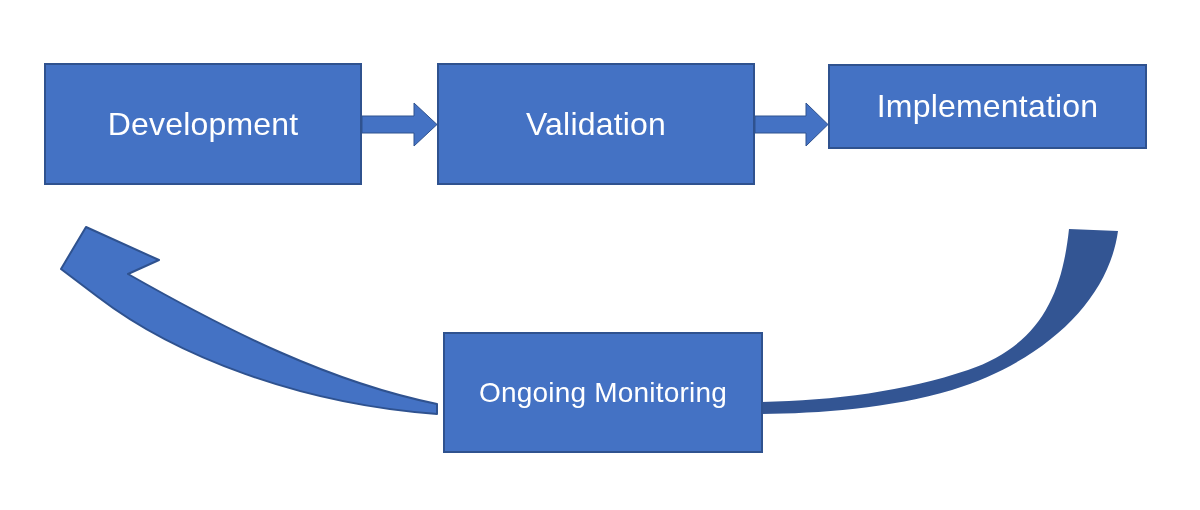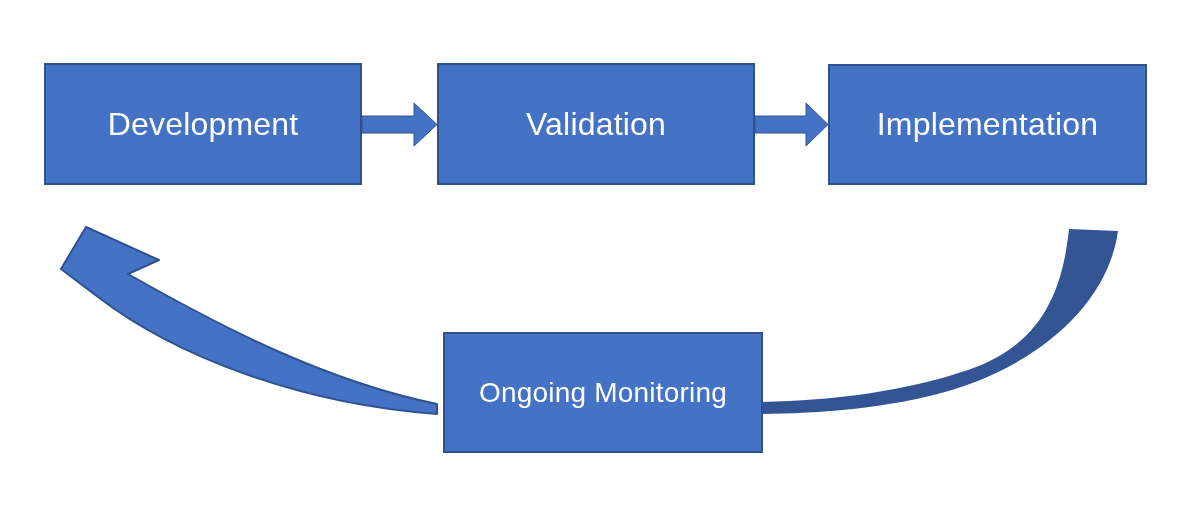--- a/index.html
+++ b/index.html
@@ -32,21 +32,21 @@
     background: var(--box-fill, #4472C4);
     border: 2px solid var(--box-border, #2F528F);
     color: var(--text-color, #ffffff);
     font-size: 32px;
     letter-spacing: 0.2px;
     z-index: 2;
     text-align: center;
   }
   .node-development    { left: 44px;  top: 63px;  width: 318px; height: 122px; }
   .node-validation     { left: 437px; top: 63px;  width: 318px; height: 122px; }
-  .node-implementation { left: 828px; top: 64px;  width: 319px; height: 121px; }
+  .node-implementation { left: 828px; top: 64px;  width: 319px; height: 85px; }
   .node-monitoring     { left: 443px; top: 332px; width: 320px; height: 121px; font-size: 28px; }
 </style>
 </head>
 <body>
 
 <div class="canvas">
 
   <svg class="arrows-layer" viewBox="0 0 1200 510" xmlns="http://www.w3.org/2000/svg" aria-hidden="true">
 
     <polygon points="362,116 414,116 414,103 437,124.5 414,146 414,133 362,133" style="fill:var(--arrow-fill,#4472C4); stroke:var(--arrow-border,#2F528F); stroke-width:1"></polygon>

